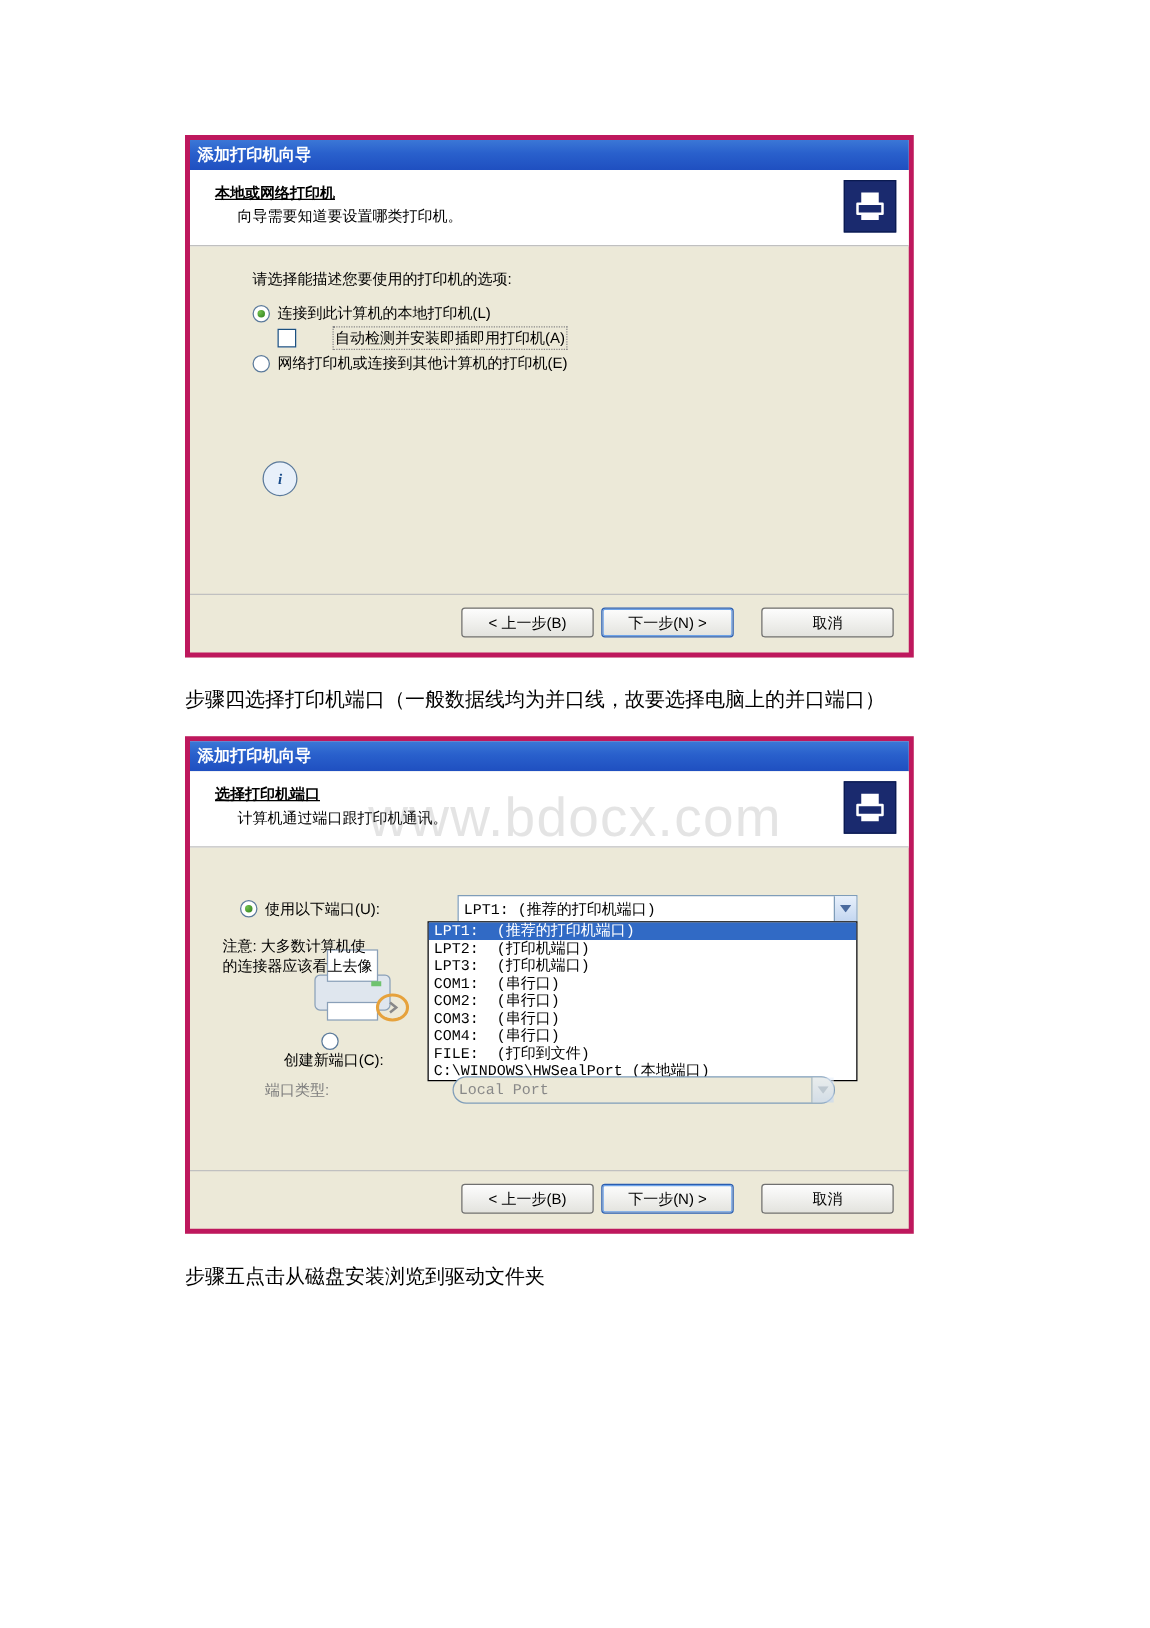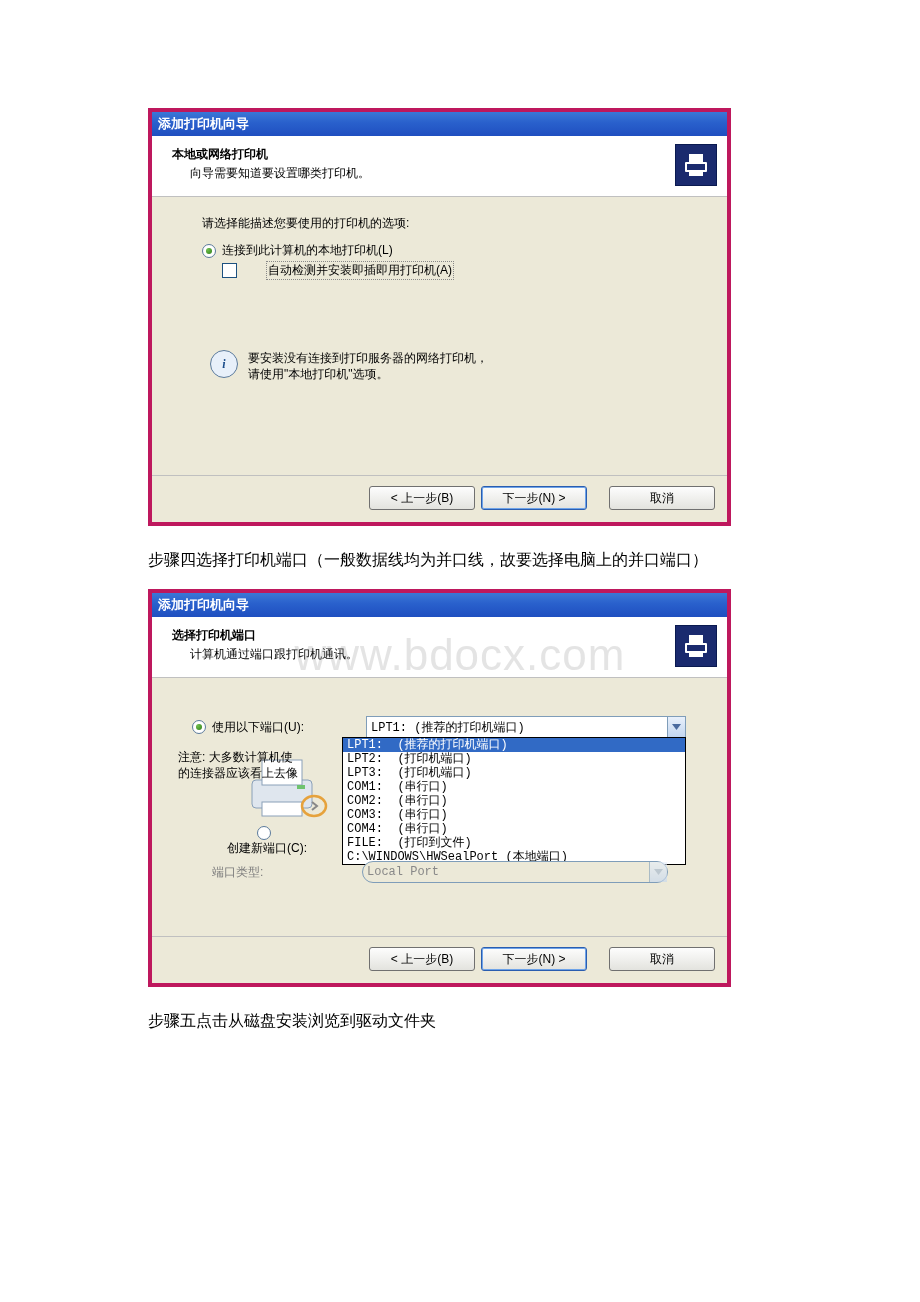--- a/index.html
+++ b/index.html
@@ -37,21 +37,21 @@
   }
   .header-white {
     background: #fff;
     display: flex;
     align-items: flex-start;
     justify-content: space-between;
     padding: 8px 10px 10px 20px;
     border-bottom: 1px solid #c0c0c0;
   }
   .header-text { padding-top: 2px; }
-  .header-title { font-weight: bold; font-size: 12px; }
+  .header-title { font-weight: bold; font-size: 12px; text-decoration: underline; }
   .header-sub { font-size: 12px; margin-left: 18px; margin-top: 2px; }
   .header-icon {
     width: 40px; height: 40px;
     background: #1a2a6e;
     border: 1px solid #0a1a50;
     display: flex; align-items: center; justify-content: center;
     flex-shrink: 0;
   }
   .header-icon svg { display:block; }
   .body-area {
@@ -204,26 +204,26 @@
       <div>请选择能描述您要使用的打印机的选项:</div>
       <div style="height:8px"></div>
       <div class="radio-row">
         <span class="radio selected"></span>
         <span>连接到此计算机的本地打印机(L)</span>
       </div>
       <div class="radio-row indent">
         <span class="checkbox"></span>
         <span class="checkbox-label">自动检测并安装即插即用打印机(A)</span>
       </div>
+      <div class="radio-row">
+        <span class="radio"></span>
+        <span>网络打印机或连接到其他计算机的打印机(E)</span>
+      </div>
       <div class="info-row">
         <div class="info-icon">i</div>
-        <div class="info-text">
-          <div>要安装没有连接到打印服务器的网络打印机，</div>
-          <div>请使用"本地打印机"选项。</div>
-        </div>
       </div>
       <div style="height:50px"></div>
     </div>
     <div class="footer">
       <div class="btn">
           <span>&lt; 上一步(B)</span>
         </div>
       <div class="btn default">
           <span>下一步(N) &gt;</span>
         </div>

